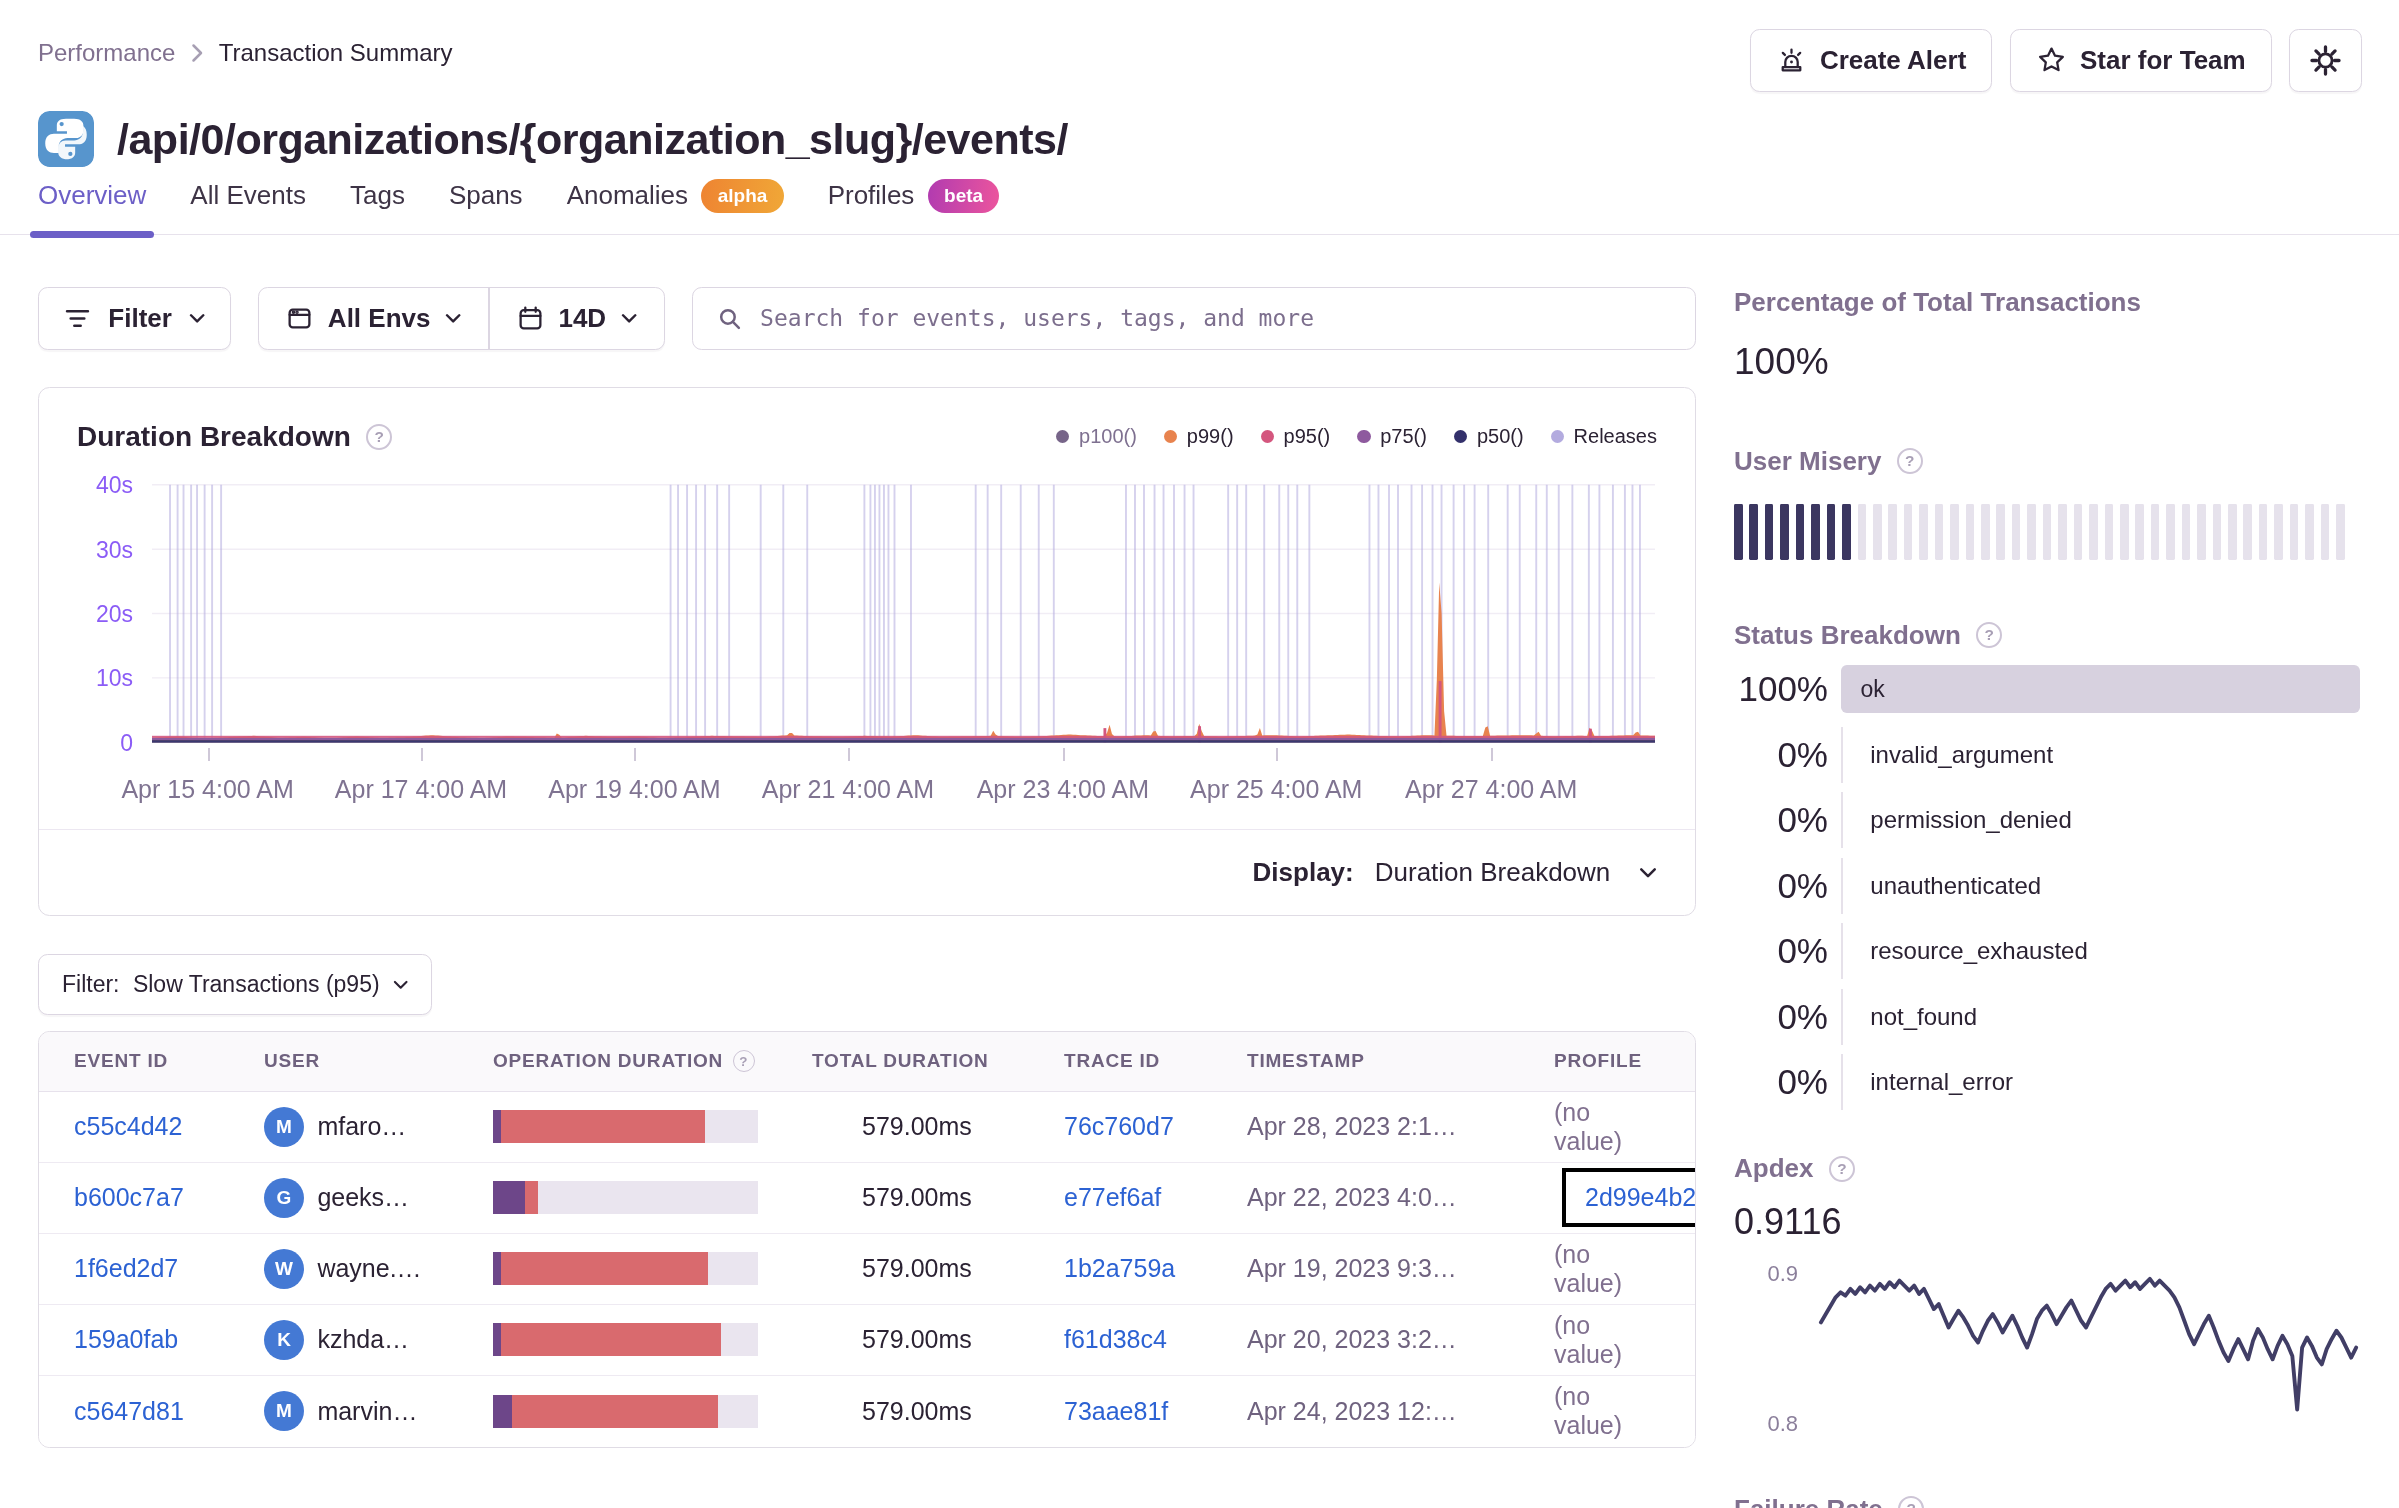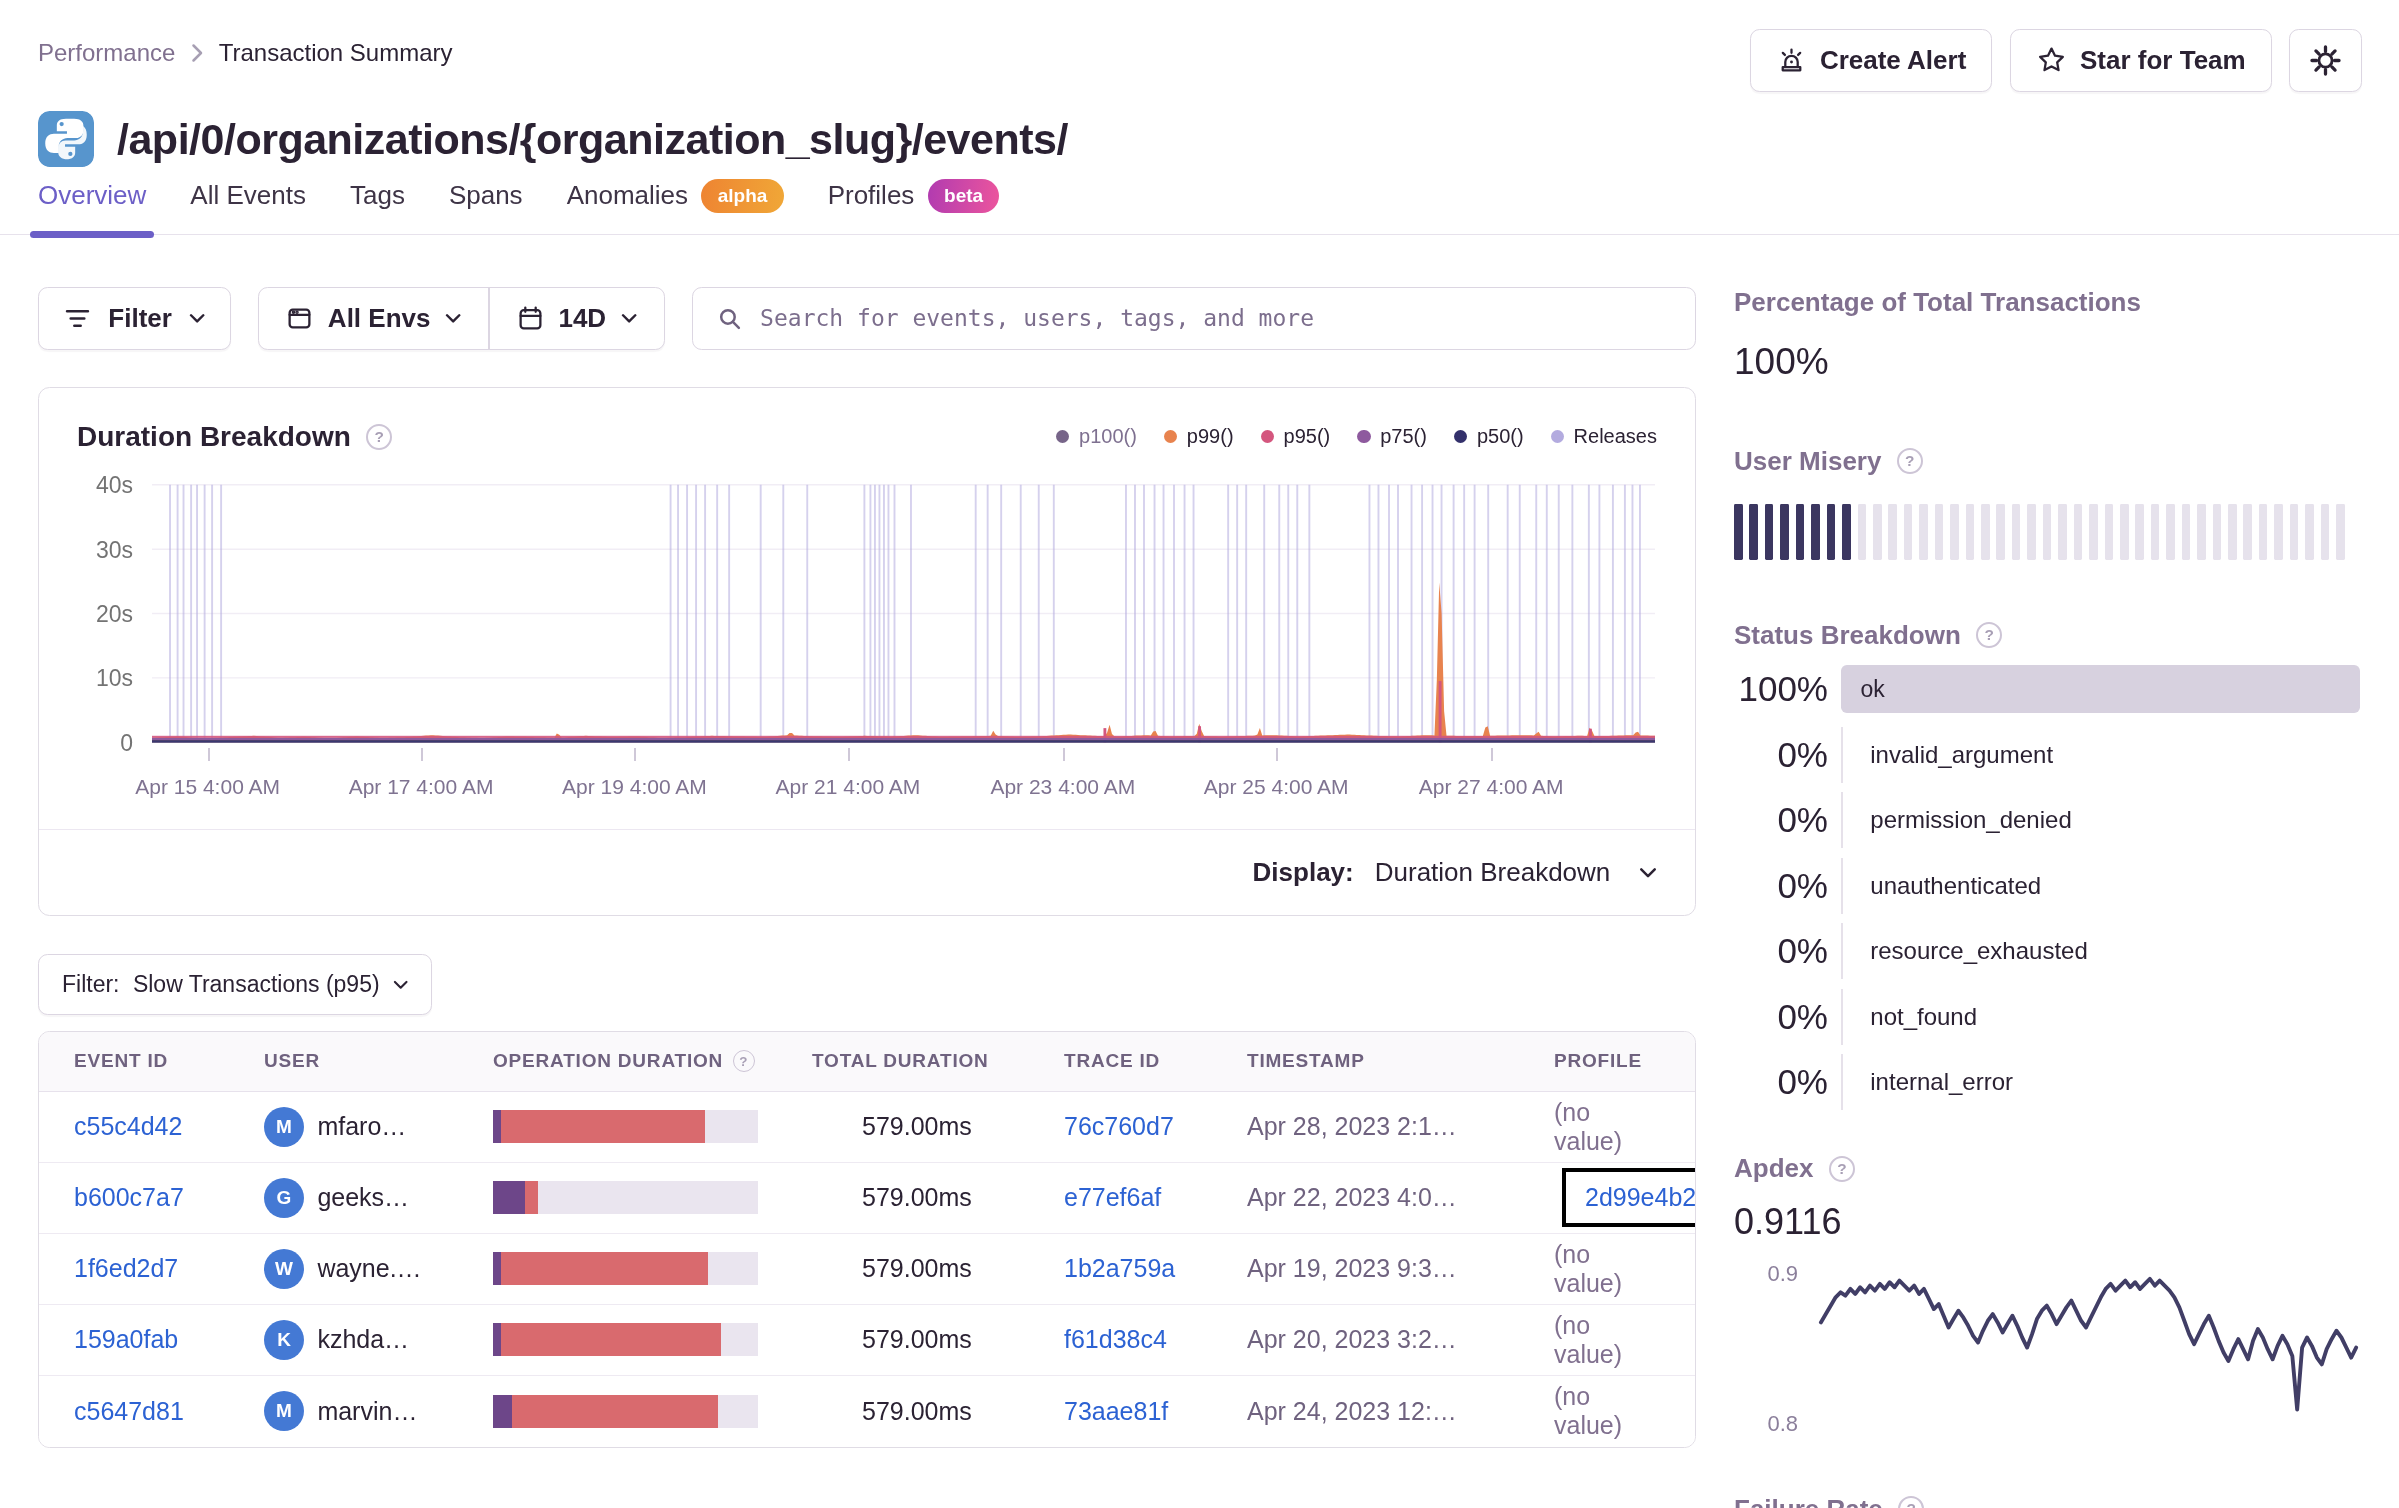--- a/index.html
+++ b/index.html
@@ -59,24 +59,24 @@
   .chart-card { margin-top:37px; }
   .chart-head { display:flex; justify-content:space-between; align-items:center; padding:33px 38px 5.8px; }
   .chart-title { font-size:28px; font-weight:700; display:flex; align-items:center; gap:15.4px; }
   .legend { display:flex; gap:27px; align-items:center; }
   .legend-item { display:flex; align-items:center; gap:9.6px; font-size:20px; color:#2b2233; }
   .legend-item.muted { color:#7e7090; }
   .legend-dot { width:13.4px; height:13.4px; border-radius:50%; }
   .plot { position:relative; height:267px; margin:23px 40px 0 113px; }
   .plot svg { position:absolute; inset:0; }
   .ylab { position:absolute; right:calc(100% + 19px); transform:translateY(-50%); font-size:23px;
-    color:#737373; white-space:nowrap; }
+    color:#8b5cf6; white-space:nowrap; }
   .xtick { position:absolute; bottom:-12.5px; width:1.9px; height:12.5px; background:#cfc8d8; }
   .xrow { position:relative; height:52px; margin:13.4px 40px 0 113px; }
-  .xlab { position:absolute; top:13.4px; transform:translateX(-50%); font-size:21px; color:#7f7391;
+  .xlab { position:absolute; top:13.4px; transform:translateX(-50%); font-size:25px; color:#7f7391;
     white-space:nowrap; }
   .chart-footer { display:flex; justify-content:flex-end; align-items:center; gap:21px;
     border-top:1.9px solid #ece7f1; margin-top:15.4px; padding:27px 38px; font-size:26px; cursor:pointer; }
   .chart-footer .flbl { font-weight:700; }
 
   
   .events-controls { display:flex; justify-content:space-between; align-items:center; margin-top:38px; }
   .filter-dd { height:61px; padding:0 23px; gap:13.4px; font-size:23px; font-weight:400; display:inline-flex; }
   .filter-dd b { font-weight:400; }
   .right-controls { display:flex; align-items:center; gap:19px; }

